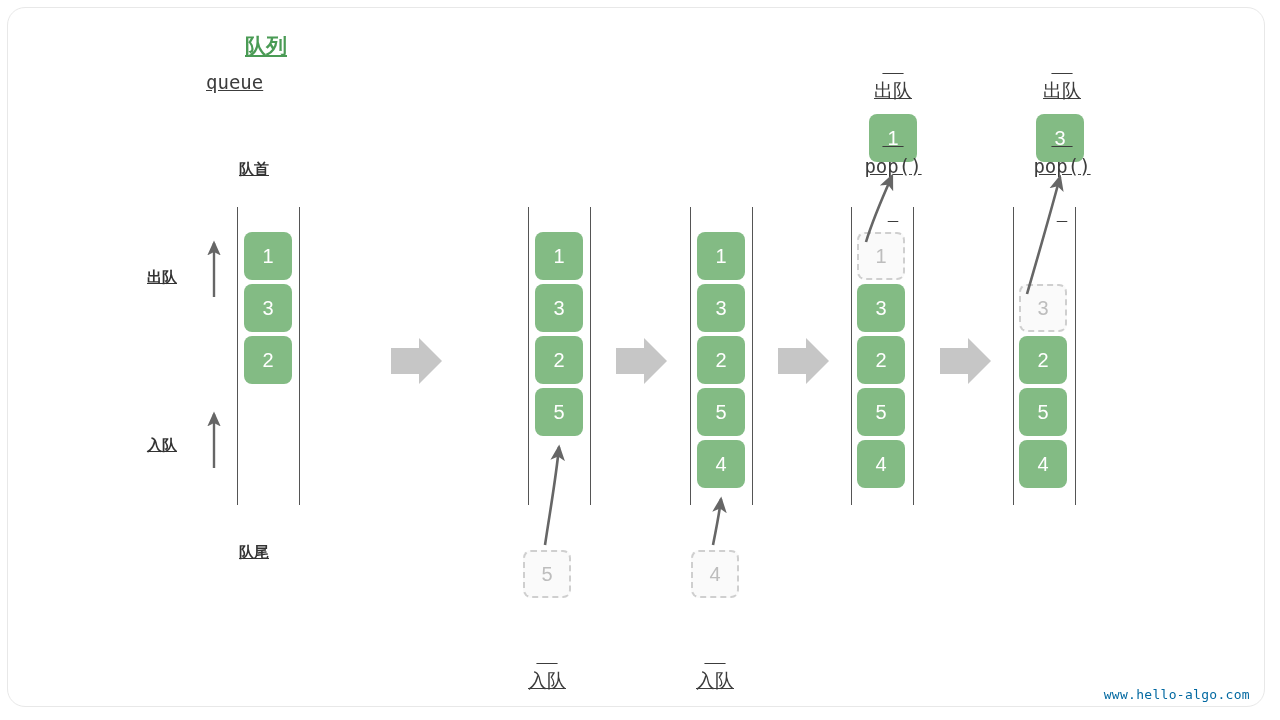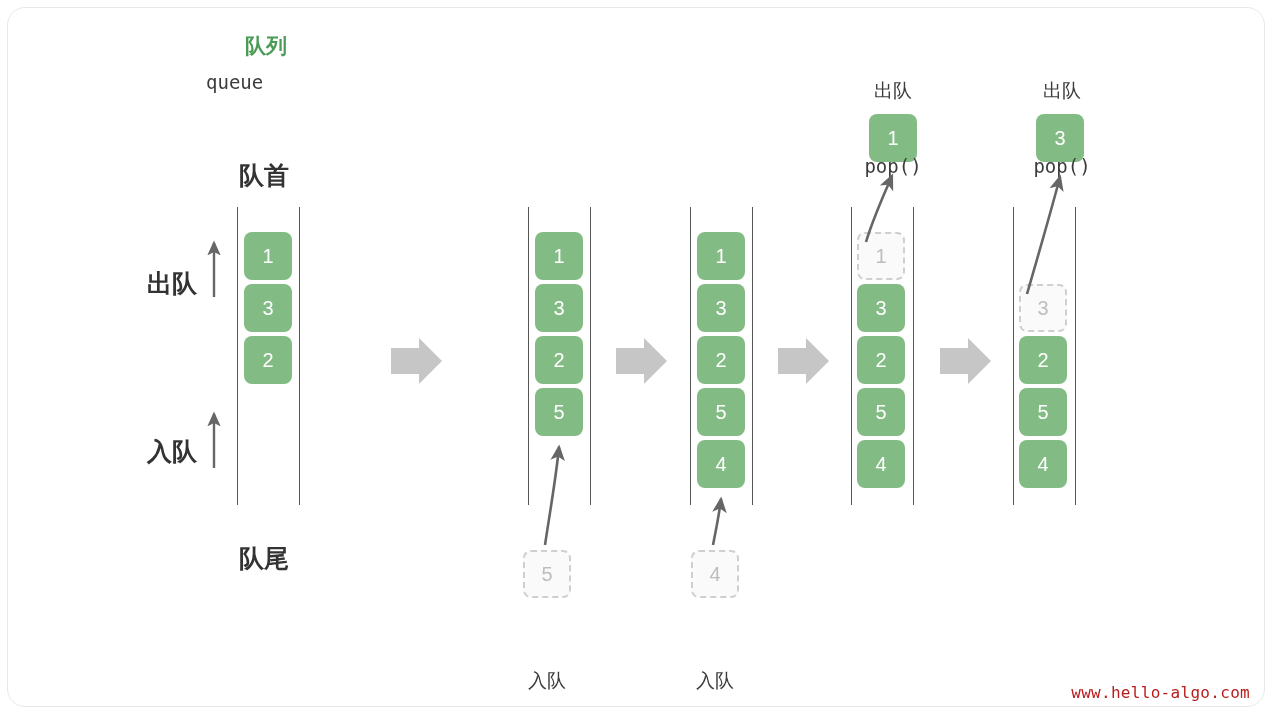--- a/index.html
+++ b/index.html
@@ -25,24 +25,25 @@
     background: #ffffff;
     box-sizing: border-box;
   }
 
   
   .lbl {
     position: absolute;
     color: #3c3c3c;
     white-space: pre;
     line-height: 1.28;
+    text-decoration: underline;
   }
   .cjk-bold {
     font-weight: bold;
-    font-size: 25px;
+    font-size: 15px;
     color: #333333;
   }
   .title-cjk {
     font-weight: bold;
     font-size: 21px;
     color: #4a9b55;
     text-align: center;
   }
   .mono {
     font-family: "DejaVu Sans Mono", "Liberation Mono", monospace;
@@ -66,22 +67,22 @@
     font-family: "DejaVu Sans Mono", "Liberation Mono", monospace;
     font-size: 19px;
     margin-top: 2px;
   }
   .code .num { color: #4a9b55; font-weight: bold; }
 
   .watermark {
     position: absolute;
     right: 30px; bottom: 18px;
     font-family: "DejaVu Sans Mono", "Liberation Mono", monospace;
-    font-size: 16px;
-    color: #b91c1c;
+    font-size: 13px;
+    color: #0369a1;
     letter-spacing: .3px;
   }
 
   
   .column { position: absolute; }
   .rail {
     position: absolute;
     width: 1px;
     background: #555555;
   }

